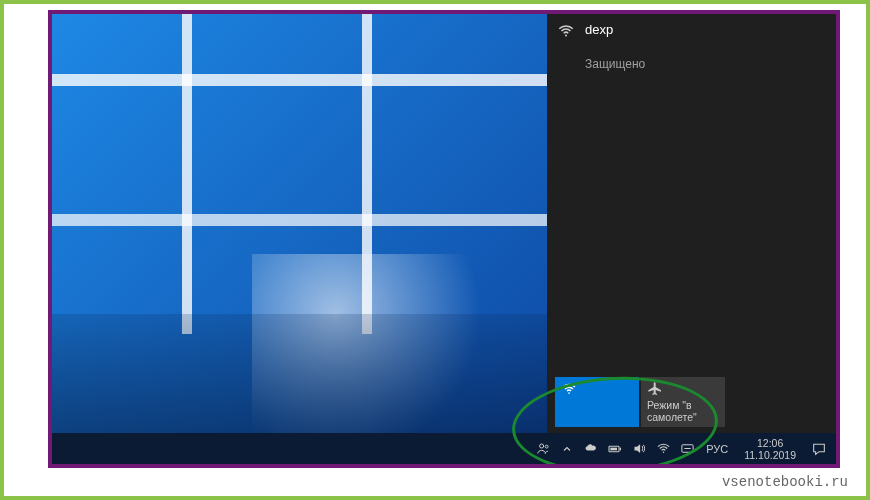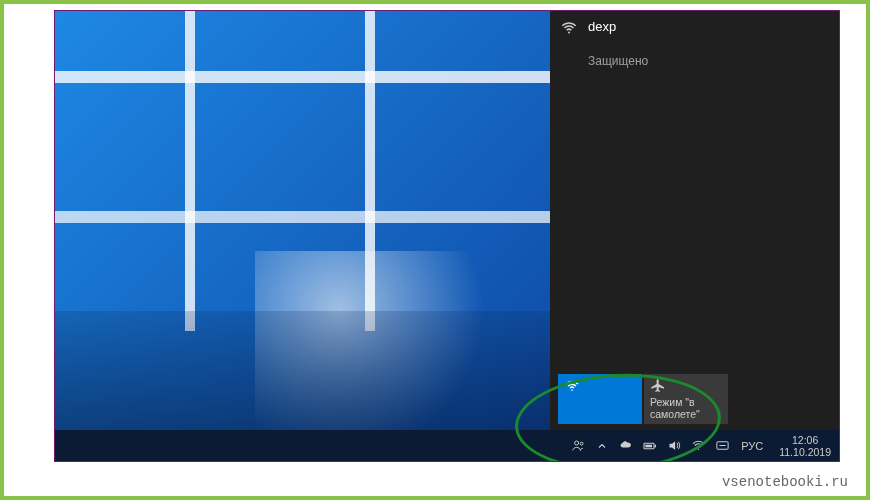--- a/index.html
+++ b/index.html
@@ -1,17 +1,17 @@
 <!DOCTYPE html>
 <html><head>
 <meta charset="utf-8">
 <style>
   html, body { margin: 0; padding: 0; width: 870px; height: 500px; font-family: "Segoe UI", Tahoma, sans-serif; overflow: hidden; background: #fff; }
   .outer-border { box-sizing: border-box; width: 870px; height: 500px; border: 4px solid #8bc34a; position: relative; background: #fff; }
-  .inner-frame { position: absolute; left: 50px; top: 6px; width: 784px; height: 450px; border: 1px solid #701a75; background: #000; overflow: hidden; }
+  .inner-frame { position: absolute; left: 44px; top: 6px; width: 784px; height: 450px; border: 4px solid #701a75; background: #000; overflow: hidden; }
   .desktop { position: absolute; left: 0; top: 0; width: 495px; height: 100%; background: linear-gradient(135deg, #1e88e5 0%, #0d47a1 100%); overflow: hidden; }
   
   .pane-grid { position: absolute; left: 0; top: 0; width: 495px; height: 320px;
     background:
       linear-gradient(to right, rgba(255,255,255,0) 0, rgba(255,255,255,0) 130px, rgba(255,255,255,0.8) 130px, rgba(255,255,255,0.8) 140px, rgba(255,255,255,0) 140px),
       linear-gradient(to right, rgba(255,255,255,0) 0, rgba(255,255,255,0) 310px, rgba(255,255,255,0.8) 310px, rgba(255,255,255,0.8) 320px, rgba(255,255,255,0) 320px),
       linear-gradient(to bottom, rgba(255,255,255,0) 0, rgba(255,255,255,0) 60px, rgba(255,255,255,0.8) 60px, rgba(255,255,255,0.8) 72px, rgba(255,255,255,0) 72px),
       linear-gradient(to bottom, rgba(255,255,255,0) 0, rgba(255,255,255,0) 200px, rgba(255,255,255,0.7) 200px, rgba(255,255,255,0.7) 212px, rgba(255,255,255,0) 212px);
   }
   .glow { position: absolute; left: 200px; top: 240px; width: 280px; height: 200px; background: radial-gradient(circle at 30% 30%, rgba(255,255,255,0.6), rgba(255,255,255,0) 60%); }
@@ -27,21 +27,21 @@
   .settings-block { position: absolute; left: 10px; bottom: 68px; width: 270px; }
   .settings-link { color: #ccc; font-size: 12px; text-decoration: underline; display: inline-block; padding-bottom: 2px; }
   .settings-desc { color: #888; font-size: 11px; line-height: 14px; margin-top: 2px; }
 
   .tile-row { position: absolute; left: 8px; bottom: 6px; display: flex; gap: 2px; }
   .tile { width: 84px; height: 50px; background: #3a3a3a; color: #ccc; font-size: 10.5px; padding: 4px 6px; box-sizing: border-box; display:flex; flex-direction:column; justify-content:space-between; cursor: pointer; }
   .tile.active { background: #0078d7; color: #fff; gap: 48px; }
   .tile-icon { height: 16px; }
   .tile-label { line-height: 12px; }
 
-  .taskbar { position: absolute; left: 0; bottom: 0; width: 784px; height: 31px; background: #0a1b33; display: flex; align-items: center; color: #ccc; font-size: 11px; padding-left: 32px; }
+  .taskbar { position: absolute; left: 0; bottom: 0; width: 784px; height: 31px; background: #0a1b33; display: flex; align-items: center; color: #ccc; font-size: 11px; }
   .tray-left-spacer { flex: 1; }
   .tray-icons { display: flex; align-items: center; gap: 2px; padding-right: 4px; }
   .tray-item { width: 22px; height: 31px; display:flex; align-items:center; justify-content:center; cursor:pointer; color:#ccc; }
   .tray-lang { width: auto; padding: 0 6px; font-size: 11px; }
   .tray-clock { width: auto; display:flex; flex-direction:column; padding: 0 8px; line-height: 12px; font-size: 10.5px; }
   .tray-action-center { width: 26px; }
   svg { display:block; }
 
   .annotation-circle { position: absolute; pointer-events: none; border: 3px solid #1b8a2f; border-radius: 50%; width: 200px; height: 90px; left: 460px; top: 363px; transform: rotate(-3deg); }
 

